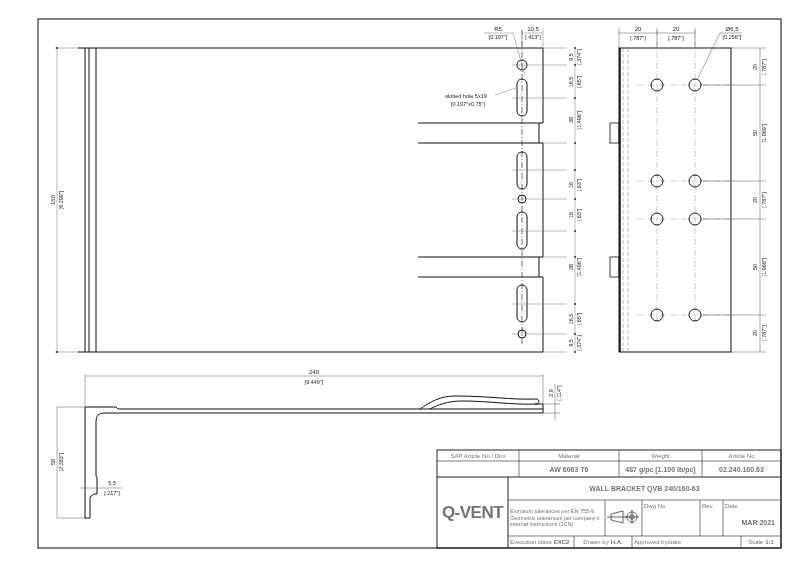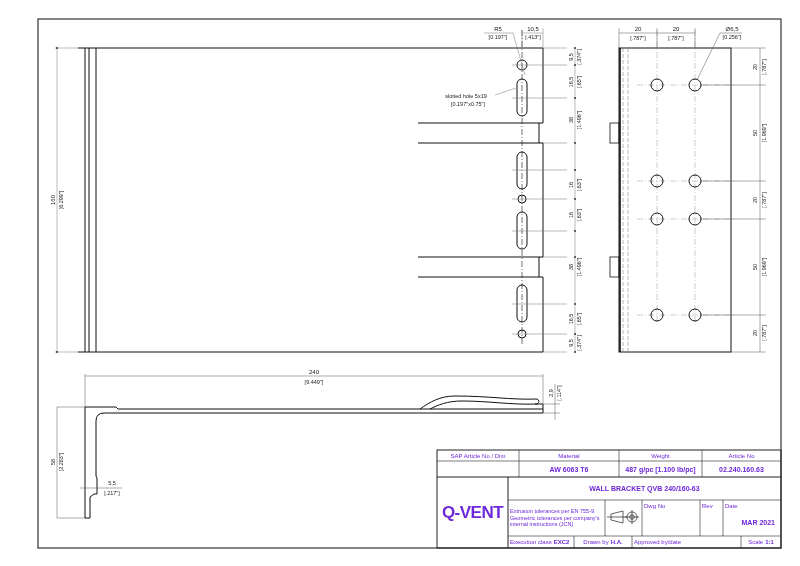--- a/index.html
+++ b/index.html
@@ -1,19 +1,19 @@
 <!DOCTYPE html>
 <html><head>
 <meta charset="utf-8">
 <style>
   html, body { margin: 0; padding: 0; background: #ffffff; }
   body { width: 800px; height: 566px; position: relative; overflow: hidden; font-family: "Liberation Sans", sans-serif; }
   svg.drawing { position: absolute; left: 0; top: 0; }
   .t { font-family: "Liberation Sans", sans-serif; fill: #222; }
-  .tb { position: absolute; font-family: "Liberation Sans", sans-serif; color: #6d28d9; box-sizing: border-box; }
+  .tb { position: absolute; font-family: "Liberation Sans", sans-serif; color: #737373; box-sizing: border-box; }
   .tb-cell { position: absolute; box-sizing: border-box; font-size: 6px; display: flex; align-items: center; justify-content: center; }
   .tb-bold { font-weight: bold; font-size: 7px; }
   .logo { font-weight: bold; font-size: 17px; letter-spacing: -0.5px; }
   .small { font-size: 5.5px; line-height: 6.5px; }
 </style>
 </head>
 <body>
 
 <svg class="drawing" width="800" height="566" viewBox="0 0 800 566">
 

